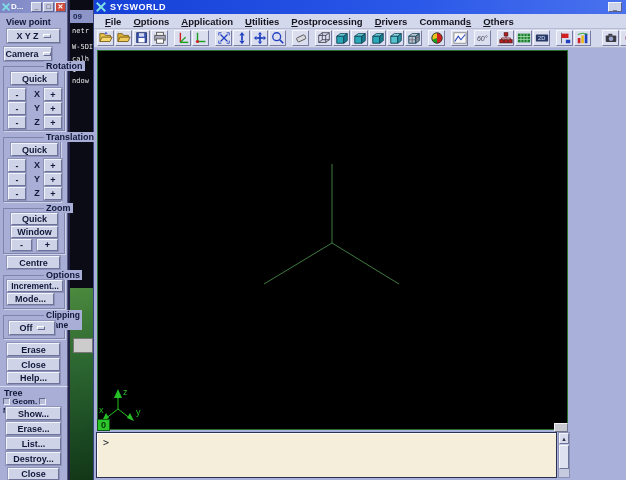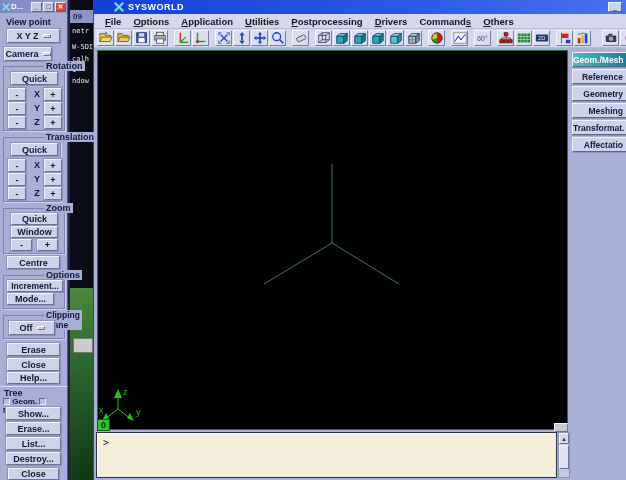--- a/index.html
+++ b/index.html
@@ -49,21 +49,21 @@
   #wallpaper { position:absolute; left:0; top:288px; width:100%; height:192px;
     background:linear-gradient(165deg,#4c8a3e 0%,#2c6630 40%,#1b4a22 75%,#123617 100%); }
   #frag-box { position:absolute; left:3px; top:50px; width:20px; height:15px;
     background:#ccc; border:1px solid #777; }
 
   
   #main { left:93px; top:0; width:533px; height:480px; background:#a9b0da;
     border-left:1px solid #3a4480; }
   #main-title { position:absolute; left:0; top:0; width:100%; height:14px;
     background:linear-gradient(90deg,#1540d8,#2a58e8 60%,#4a72ee);
-    display:flex; align-items:center; padding-left:20px; }
+    display:flex; align-items:center; padding-left:2px; }
   #main-title .t { color:#fff; font-size:9px; font-weight:bold; letter-spacing:.5px; margin-left:4px; }
   .xlogo { width:10px; height:10px; position:relative; flex:0 0 auto; }
   .xlogo:before, .xlogo:after { content:""; position:absolute; left:4px; top:-1px;
     width:2px; height:12px; background:#7de0e8; }
   .xlogo:before { transform:rotate(45deg); } .xlogo:after { transform:rotate(-45deg); }
   #min-btn { position:absolute; right:4px; top:2px; width:14px; height:10px;
     background:#ccd2e8; border:1px solid; border-color:#f0f2fa #5a5f86 #5a5f86 #f0f2fa;
     font-size:7px; line-height:7px; text-align:center; color:#223; }
 
   #menubar { position:absolute; left:0; top:14px; width:100%; height:15px;
@@ -343,28 +343,20 @@
         <path d="M36 370 L29 367 L32 362 Z" stroke="none"></path>
       </g>
       <text x="25" y="344" font-size="9" fill="#25c025">z</text>
       <text x="1" y="362" font-size="9" fill="#25c025">x</text>
       <text x="38" y="364" font-size="9" fill="#25c025">y</text>
     </svg>
   </div>
   <div id="zero-badge">0</div>
   <div id="hscroll-corner"></div>
 
-  <div id="right-panel">
-    <div class="rp-btn active">Geom./Mesh</div>
-    <div class="rp-btn">Reference</div>
-    <div class="rp-btn">Geometry</div>
-    <div class="rp-btn">Meshing</div>
-    <div class="rp-btn">Transformat.</div>
-    <div class="rp-btn">Affectatio</div>
-  </div>
 
   <div id="console">
     <span>&gt;</span>
   </div>
   <div id="vscroll">
     <div id="vs-up">▲</div>
     <div id="vs-thumb"></div>
   </div>
 </div>
 

